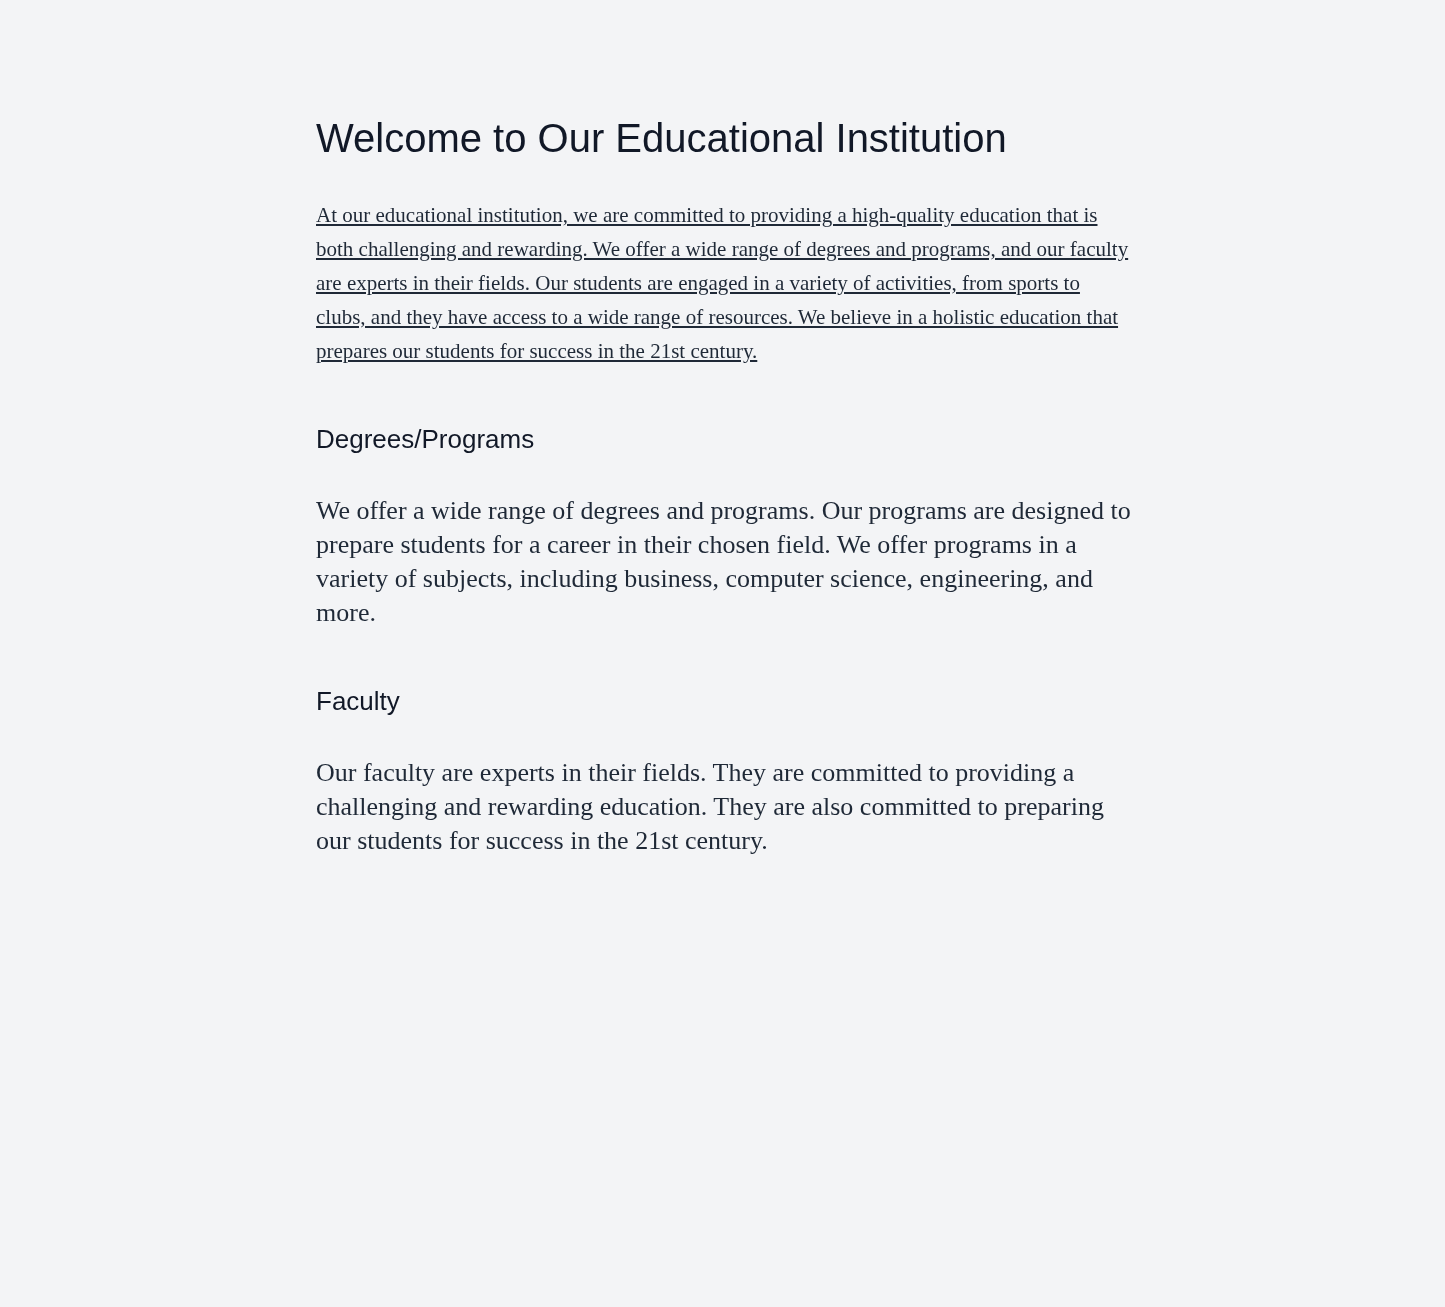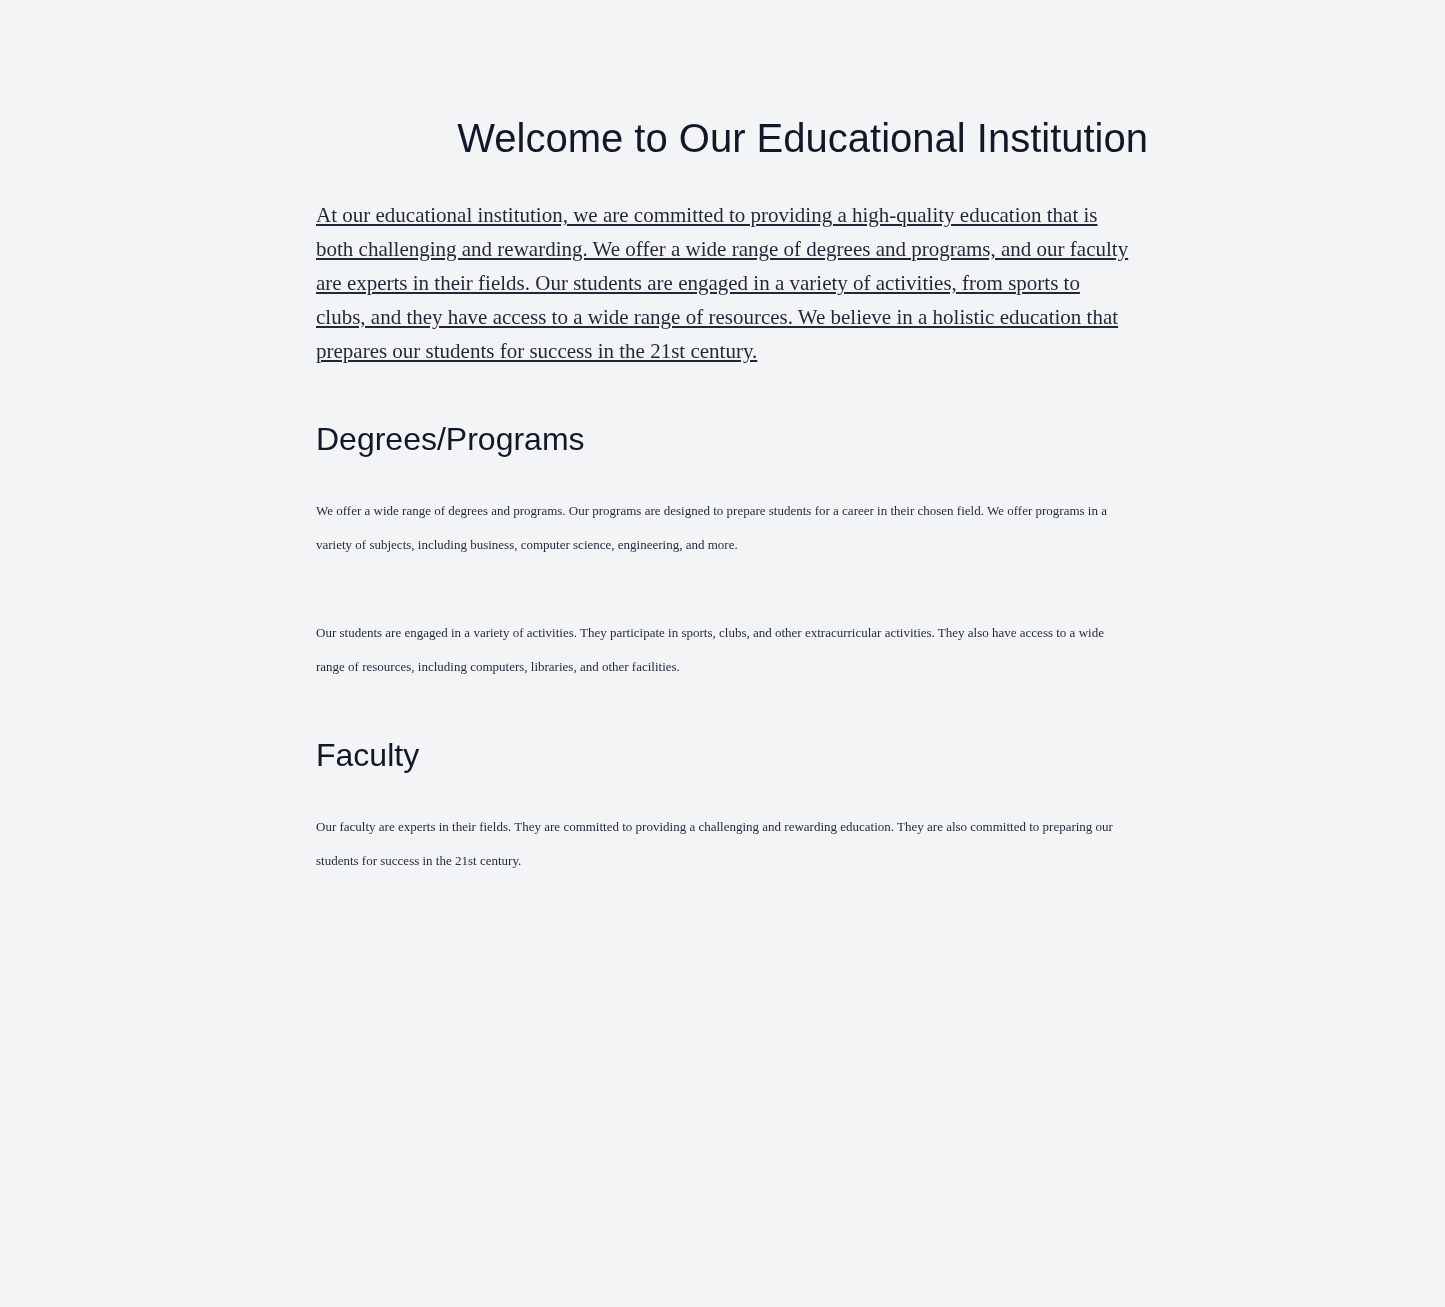--- a/index.html
+++ b/index.html
@@ -18,65 +18,63 @@
       padding-top: 112px;
     }
     .page-title {
       font-family: "Liberation Sans", sans-serif;
       font-size: 40px;
       line-height: 52px;
       font-weight: 400;
       color: #111827;
       margin: 0 0 34px 0;
       letter-spacing: 0px;
-      text-align: right;
     }
     .intro {
       font-family: "Liberation Serif", serif;
       font-size: 21px;
       line-height: 34px;
       color: #1f2937;
       margin: 0;
       width: 815px;
       text-decoration: underline;
     }
     .section {
       margin-top: 54px;
     }
     .section-title {
       font-family: "Liberation Sans", sans-serif;
-      font-size: 32px;
+      font-size: 26px;
       line-height: 34px;
       font-weight: 400;
       color: #111827;
       margin: 0 0 38px 0;
     }
     .section-body {
       font-family: "Liberation Serif", serif;
-      font-size: 13px;
+      font-size: 26px;
       line-height: 34px;
       color: #1f2937;
       margin: 0;
       width: 815px;
     }
   </style>
 </head>
 <body>
 
 <main class="container">
   <h1 class="page-title">Welcome to Our Educational Institution</h1>
   <p class="intro">At our educational institution, we are committed to providing a high-quality education that is both challenging and rewarding. We offer a wide range of degrees and programs, and our faculty are experts in their fields. Our students are engaged in a variety of activities, from sports to clubs, and they have access to a wide range of resources. We believe in a holistic education that prepares our students for success in the 21st century.</p>
 
   <section class="section">
     <h2 class="section-title">Degrees/Programs</h2>
     <p class="section-body">We offer a wide range of degrees and programs. Our programs are designed to prepare students for a career in their chosen field. We offer programs in a variety of subjects, including business, computer science, engineering, and more.</p>
   </section>
 
   <section class="section">
-    <p class="section-body">Our students are engaged in a variety of activities. They participate in sports, clubs, and other extracurricular activities. They also have access to a wide range of resources, including computers, libraries, and other facilities.</p>
   </section>
 
   <section class="section">
     <h2 class="section-title">Faculty</h2>
     <p class="section-body">Our faculty are experts in their fields. They are committed to providing a challenging and rewarding education. They are also committed to preparing our students for success in the 21st century.</p>
   </section>
 
   <section class="section">
   </section>
 </main>

